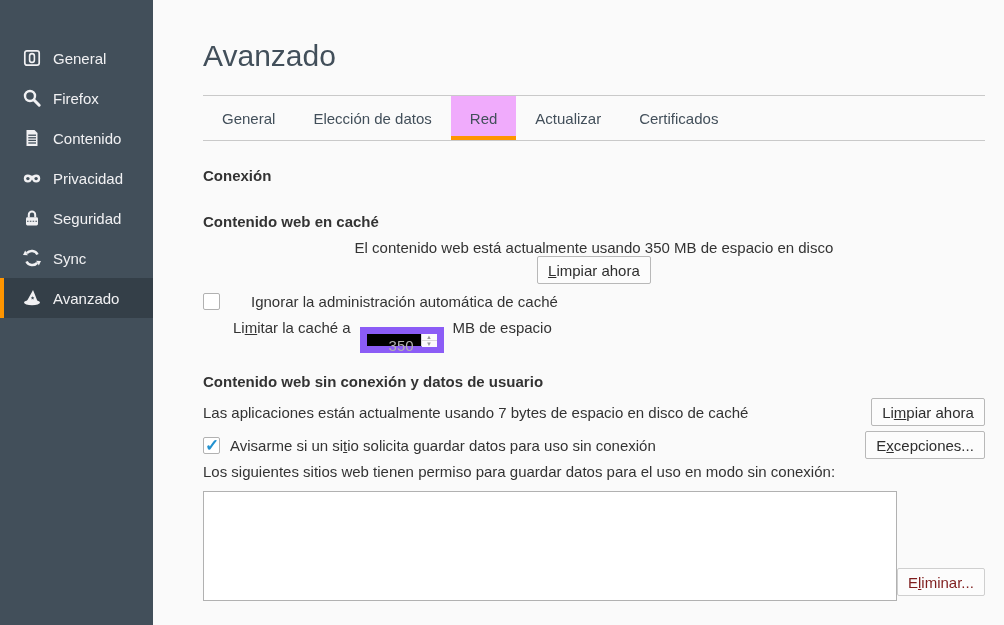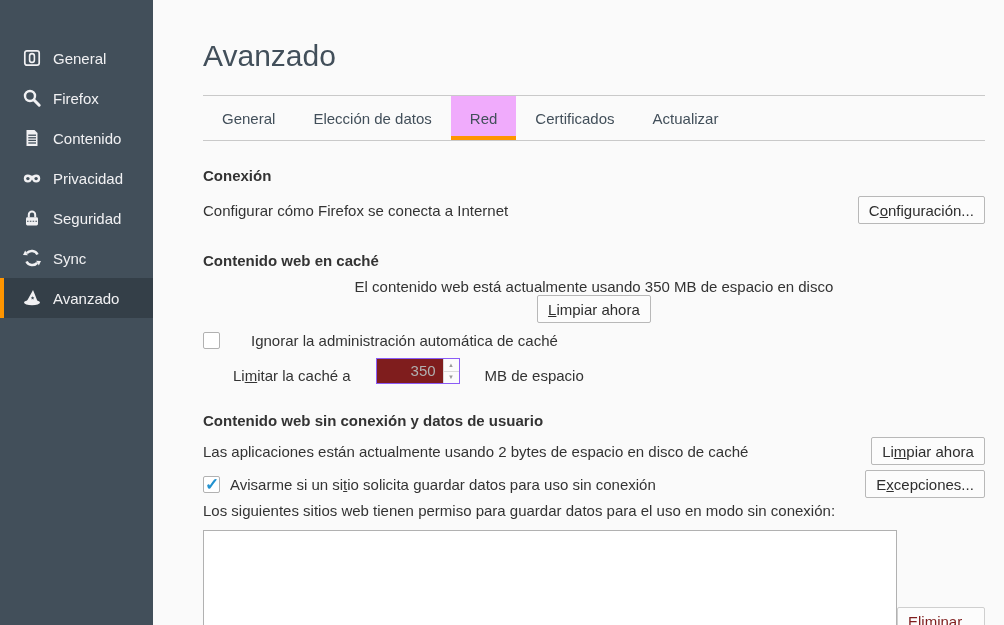--- a/index.html
+++ b/index.html
@@ -134,30 +134,30 @@
     font-size: 17px;
     font-weight: bold;
     color: #2292d0;
   }
   .check-label { font-size: 15px; color: #333; cursor: default; }
 
   
   .limit-row {
     margin-top: 9px;
     margin-left: 30px;
-    display: flex; align-items: flex-end;
+    display: flex; align-items: flex-start;
     height: 26px;
-    font-size: 15px; color: #333; gap: 16px;
+    font-size: 15px; color: #333;
   }
   .numberbox {
     display: inline-flex;
     width: 84px; height: 26px;
-    border: 1px solid #8b5cf6;
-    background: #7f1d1d;
-    margin: 0 9px;
+    border: 7px solid #8b5cf6;
+    background: #000000;
+    margin: 8px 9px;
   }
   .num-value {
     flex: 1;
     text-align: right;
     line-height: 24px;
     padding-right: 7px;
     color: #b0b0b0;
     font-size: 15px;
   }
   .spinner { width: 16px; border-left: 1px solid #d9d9d9; display: flex; flex-direction: column; }
@@ -277,29 +277,25 @@
   </aside>
 
   <main class="content">
 
     <h1 class="page-title">Avanzado</h1>
 
     <nav class="tabs">
       <div class="tab">General</div>
       <div class="tab">Elección de datos</div>
       <div class="tab selected">Red</div>
+      <div class="tab">Actualizar</div>
       <div class="tab">Certificados</div>
-      <div class="tab">Actualizar</div>
     </nav>
 
     <h2 class="section-heading mt-conn">Conexión</h2>
-    <div class="row row1">
-      <span class="desc">Configurar cómo Firefox se conecta a Internet</span>
-      <button class="btn"><span>C</span><span class="ak">o</span><span>nfiguración...</span></button>
-    </div>
 
     <h2 class="section-heading mt-cache">Contenido web en caché</h2>
     <div class="row row2">
       <span class="desc">El contenido web está actualmente usando 350 MB de espacio en disco</span>
       <button class="btn"><span></span><span class="ak">L</span><span>impiar ahora</span></button>
     </div>
     <div class="check-row">
       <span class="checkbox"></span>
       <span class="check-label"><span>I</span><span class="ak">g</span><span>norar la administración automática de caché</span></span>
     </div>
@@ -310,21 +306,21 @@
         <span class="spinner">
           <span class="spin-btn spin-up">▲</span>
           <span class="spin-btn spin-down">▼</span>
         </span>
       </span>
       <span>MB de espacio</span>
     </div>
 
     <h2 class="section-heading mt-off">Contenido web sin conexión y datos de usuario</h2>
     <div class="row row3">
-      <span class="desc">Las aplicaciones están actualmente usando 2 bytes de espacio en disco de caché</span>
+      <span class="desc">Las aplicaciones están actualmente usando 7 bytes de espacio en disco de caché</span>
       <button class="btn"><span>Li</span><span class="ak">m</span><span>piar ahora</span></button>
     </div>
     <div class="check-row" style="margin-top:5px; min-height:28px;">
       <span class="check-left">
         <span class="checkbox checked"></span>
         <span class="check-label"><span>Avisarme si un si</span><span class="ak">t</span><span>io solicita guardar datos para uso sin conexión</span></span>
       </span>
       <button class="btn"><span>E</span><span class="ak">x</span><span>cepciones...</span></button>
     </div>
     <div class="perm-label">Los siguientes sitios web tienen permiso para guardar datos para el uso en modo sin conexión:</div>

